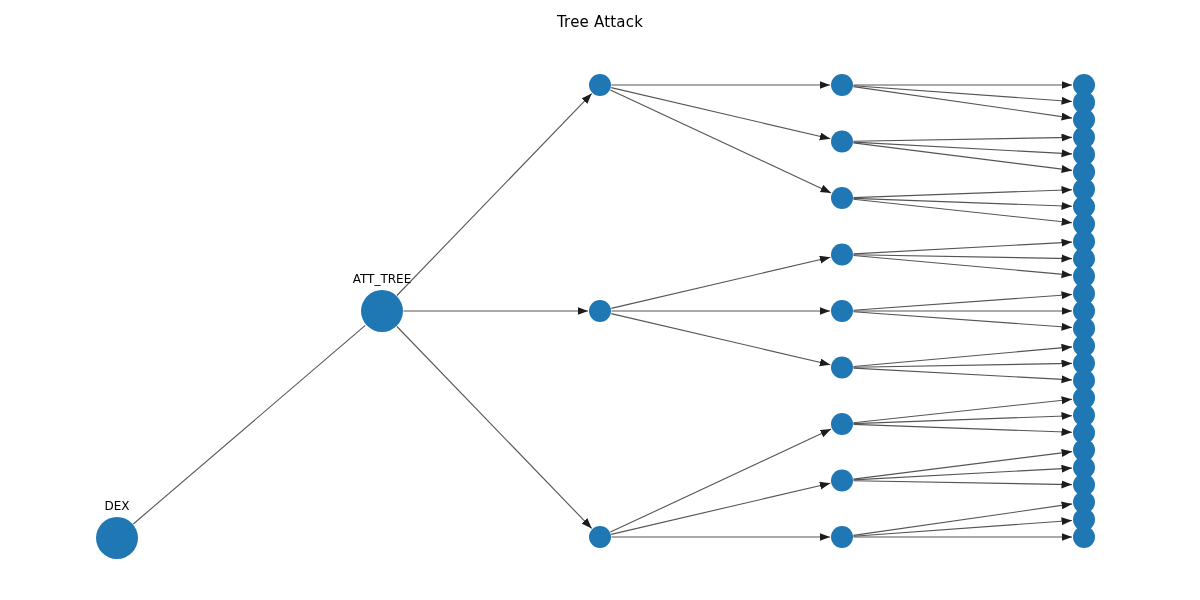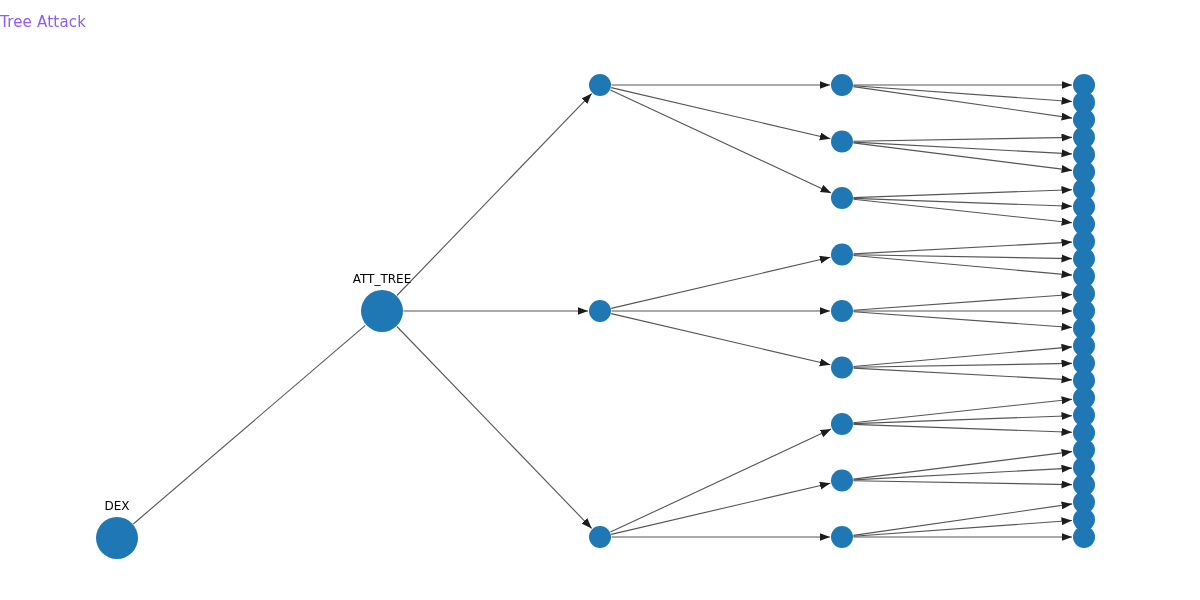--- a/index.html
+++ b/index.html
@@ -10,23 +10,23 @@
   }
   .figure {
     position: relative;
     width: 1200px; height: 600px;
     font-family: "DejaVu Sans", sans-serif;
   }
   .chart-title {
     position: absolute;
     top: 13px; left: 0;
     width: 100%;
-    text-align: left;
+    text-align: center;
     font-size: 15px;
-    color: #8b5cf6;
+    color: #000000;
     letter-spacing: 0.2px;
   }
   svg.graph-canvas {
     position: absolute;
     top: 0; left: 0;
   }
   svg.graph-canvas text {
     font-family: "DejaVu Sans", sans-serif;
   }
 </style>

